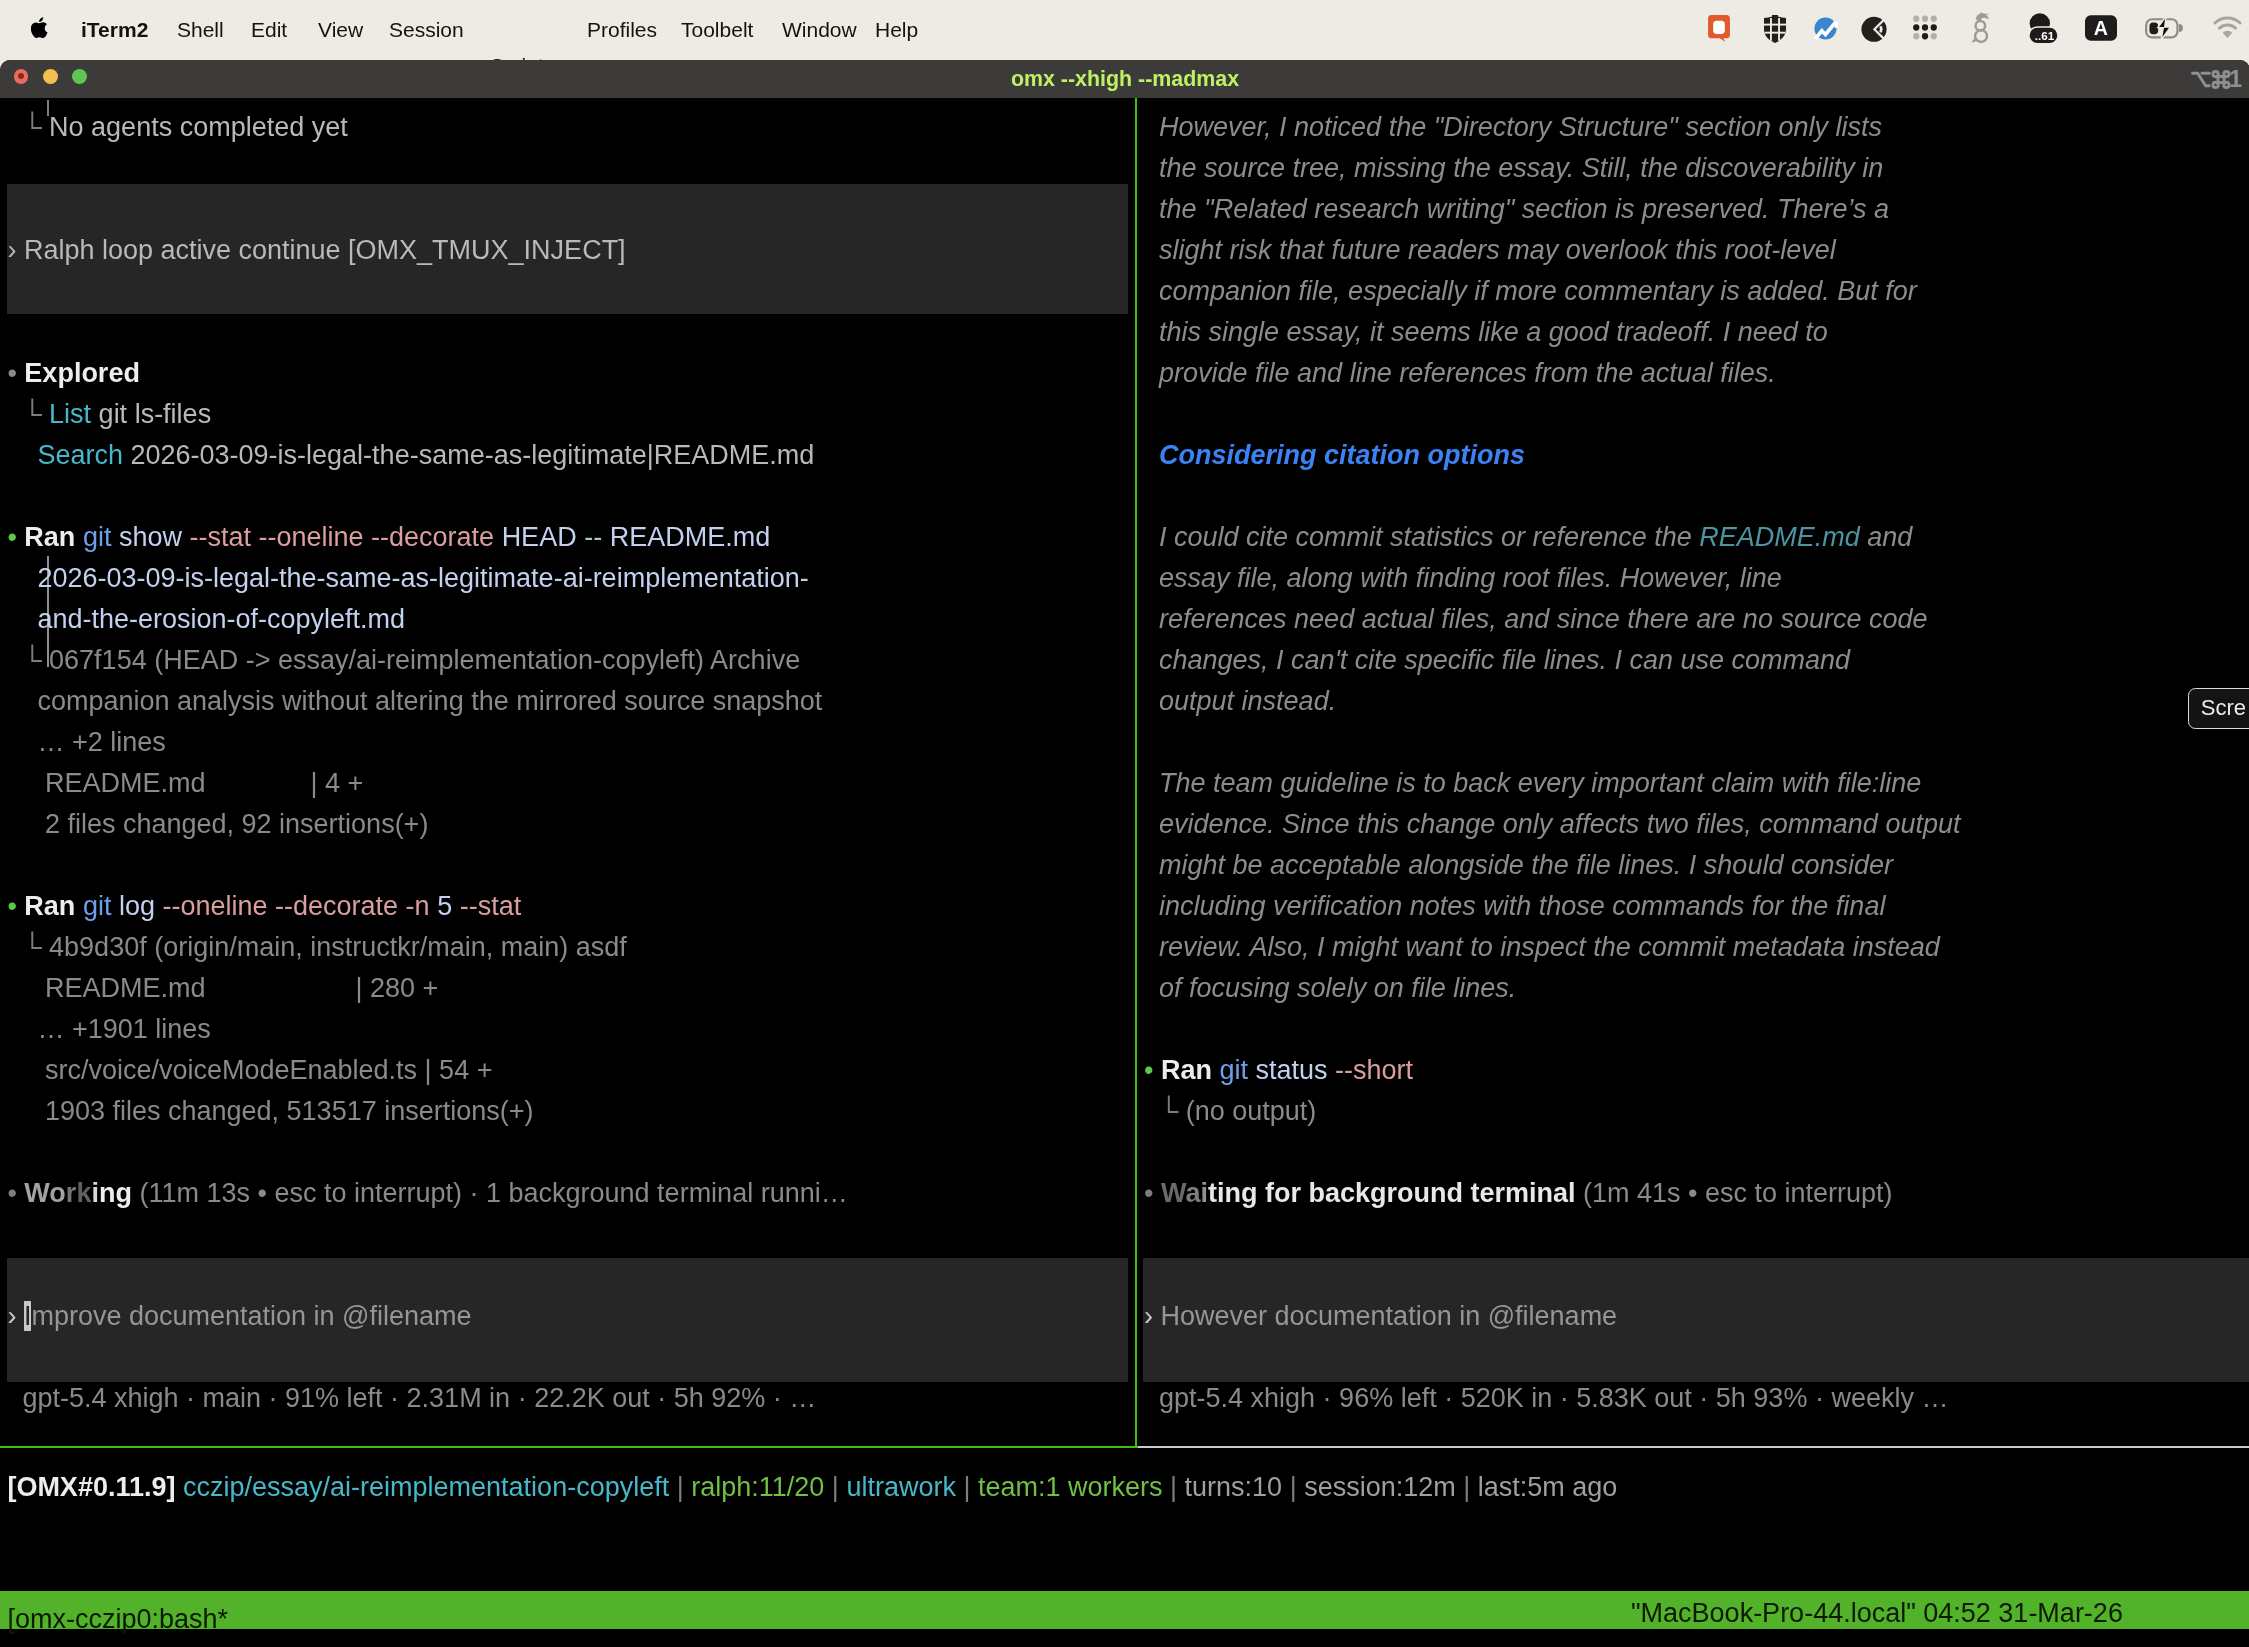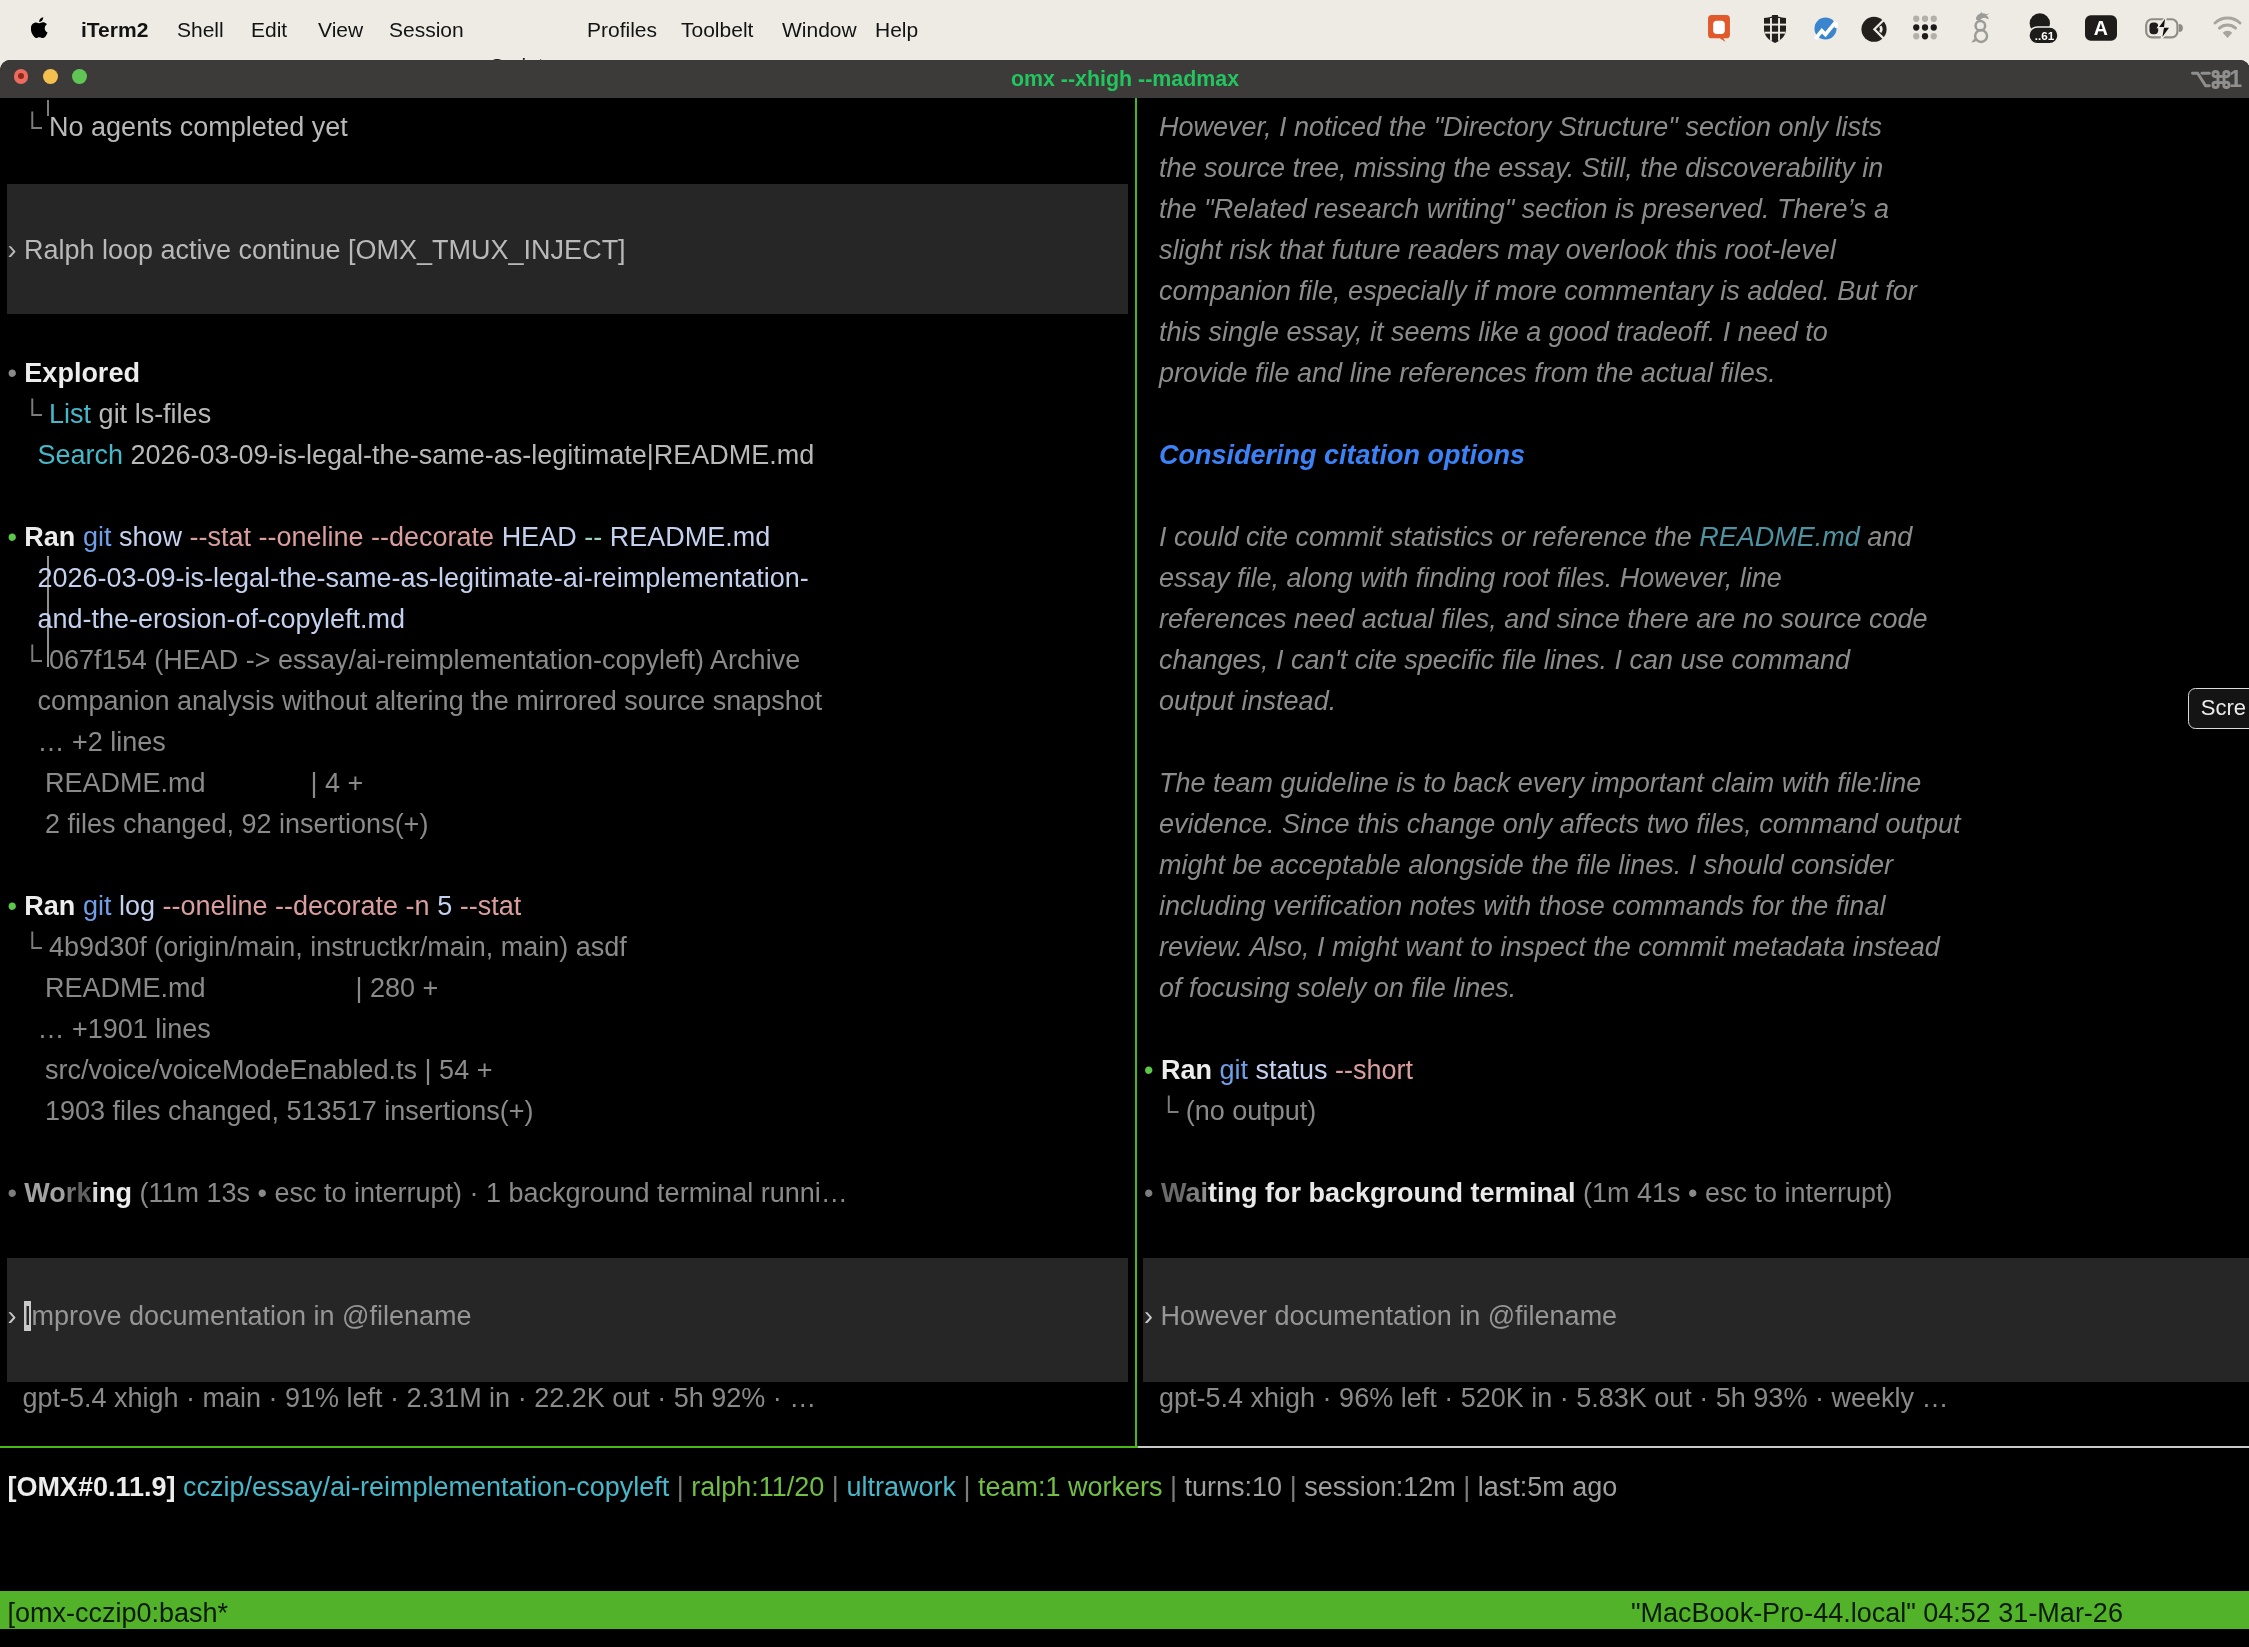--- a/index.html
+++ b/index.html
@@ -2,21 +2,21 @@
 <html style="font-size:11.8px"><head>
 <meta charset="utf-8">
 <style>
 html,body{margin:0;padding:0;}
 body{width:2250px;height:1648px;background:#edebe4;position:relative;overflow:hidden;}
 #menubar{position:absolute;left:0;top:0;width:2250px;height:60px;background:#edebe4;}
 .mi{position:absolute;top:0;height:59px;line-height:59px;font-family:"Liberation Sans",sans-serif;font-size:21px;color:#131313;}
 #win{position:absolute;left:0;top:60px;width:2250px;height:1588px;background:#000;border-radius:10.3px 10.3px 0 0;overflow:hidden;}
 #titlebar{position:absolute;left:0;top:0;width:2250px;height:38px;background:#3c3b39;}
 .tl{position:absolute;top:8.9px;width:14.8px;height:14.8px;border-radius:50%;}
-#wtitle{position:absolute;left:0;top:0;width:2250px;height:38px;line-height:38px;text-align:center;font-family:"Liberation Sans",sans-serif;font-weight:bold;font-size:21.4px;color:#22c55e;}
+#wtitle{position:absolute;left:0;top:0;width:2250px;height:38px;line-height:38px;text-align:center;font-family:"Liberation Sans",sans-serif;font-weight:bold;font-size:21.4px;color:#bef264;}
 #term{position:absolute;left:0;top:38px;width:2250px;height:1549px;background:#000;}
 pre{margin:0;font-family:Liberation Sans, sans-serif;font-size:27px;line-height:41px;white-space:pre;}
 .box{position:absolute;background:#262626;}
 .g{color:#8a8a8a}
 .t{color:#b9b9b9}
 .w{color:#ededed;font-weight:bold}
 .cy{color:#46b8ca}
 .bl{color:#6f9fe8}
 .lv{color:#c3d0ee}
 .pk{color:#db9e9e}
@@ -213,18 +213,18 @@
 
 <span class="st">•</span> <span class="b" style="color:#6a6a6a">W</span><span class="b" style="color:#7d7d7d">a</span><span class="b" style="color:#909090">i</span><span class="b" style="color:#e8e8e8">ting for background terminal</span><span class="g"> (1m 41s • esc to interrupt)</span>
 
 
 <span class="pa">› </span><span class="p">However documentation in @filename</span>
 
   <span class="g">gpt-5.4 xhigh · 96% left · 520K in · 5.83K out · 5h 93% · weekly …</span></pre>
     <pre id="omx" style="position:absolute;left:7.4px;top:1369px;"><span class="w">[OMX#0.11.9]</span> <span class="cy">cczip/essay/ai-reimplementation-copyleft</span> <span class="st">|</span> <span class="gg">ralph:11/20</span> <span class="st">|</span> <span class="cy">ultrawork</span> <span class="st">|</span> <span class="gg">team:1 workers</span> <span class="st">|</span> <span class="vv">turns:10</span> <span class="st">|</span> <span class="vv">session:12m</span> <span class="st">|</span> <span class="vv">last:5m ago</span></pre>
     <div id="scre">Scre</div>
     <div id="tmuxbar">
-      <pre style="position:absolute;left:7.4px;top:2px;">[omx-cczip0:bash*</pre>
+      <pre style="position:absolute;left:7.4px;top:8px;">[omx-cczip0:bash*</pre>
       <pre style="position:absolute;left:1631px;top:2.2px;">"MacBook-Pro-44.local" 04:52 31-Mar-26</pre>
     </div>
   </div>
 </div>
 
 
 </body></html>

